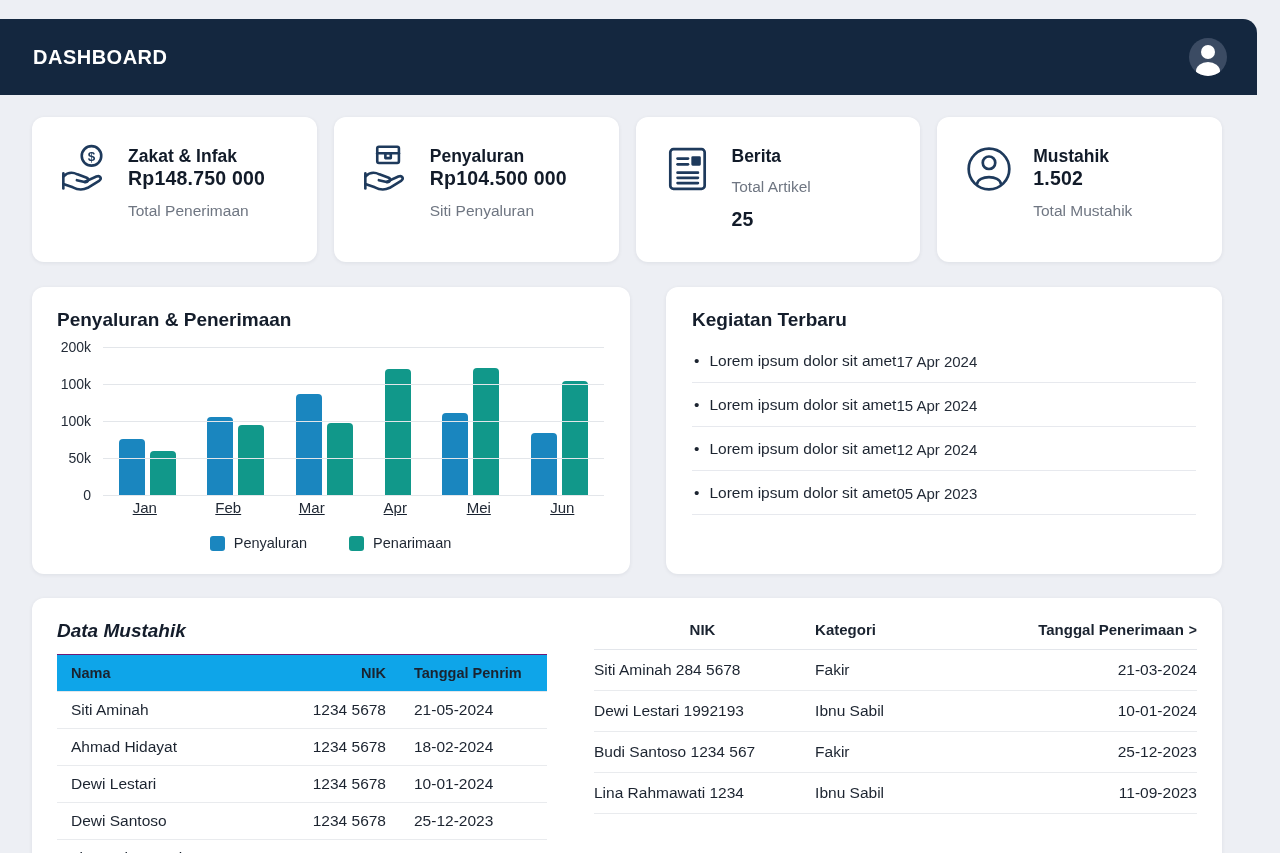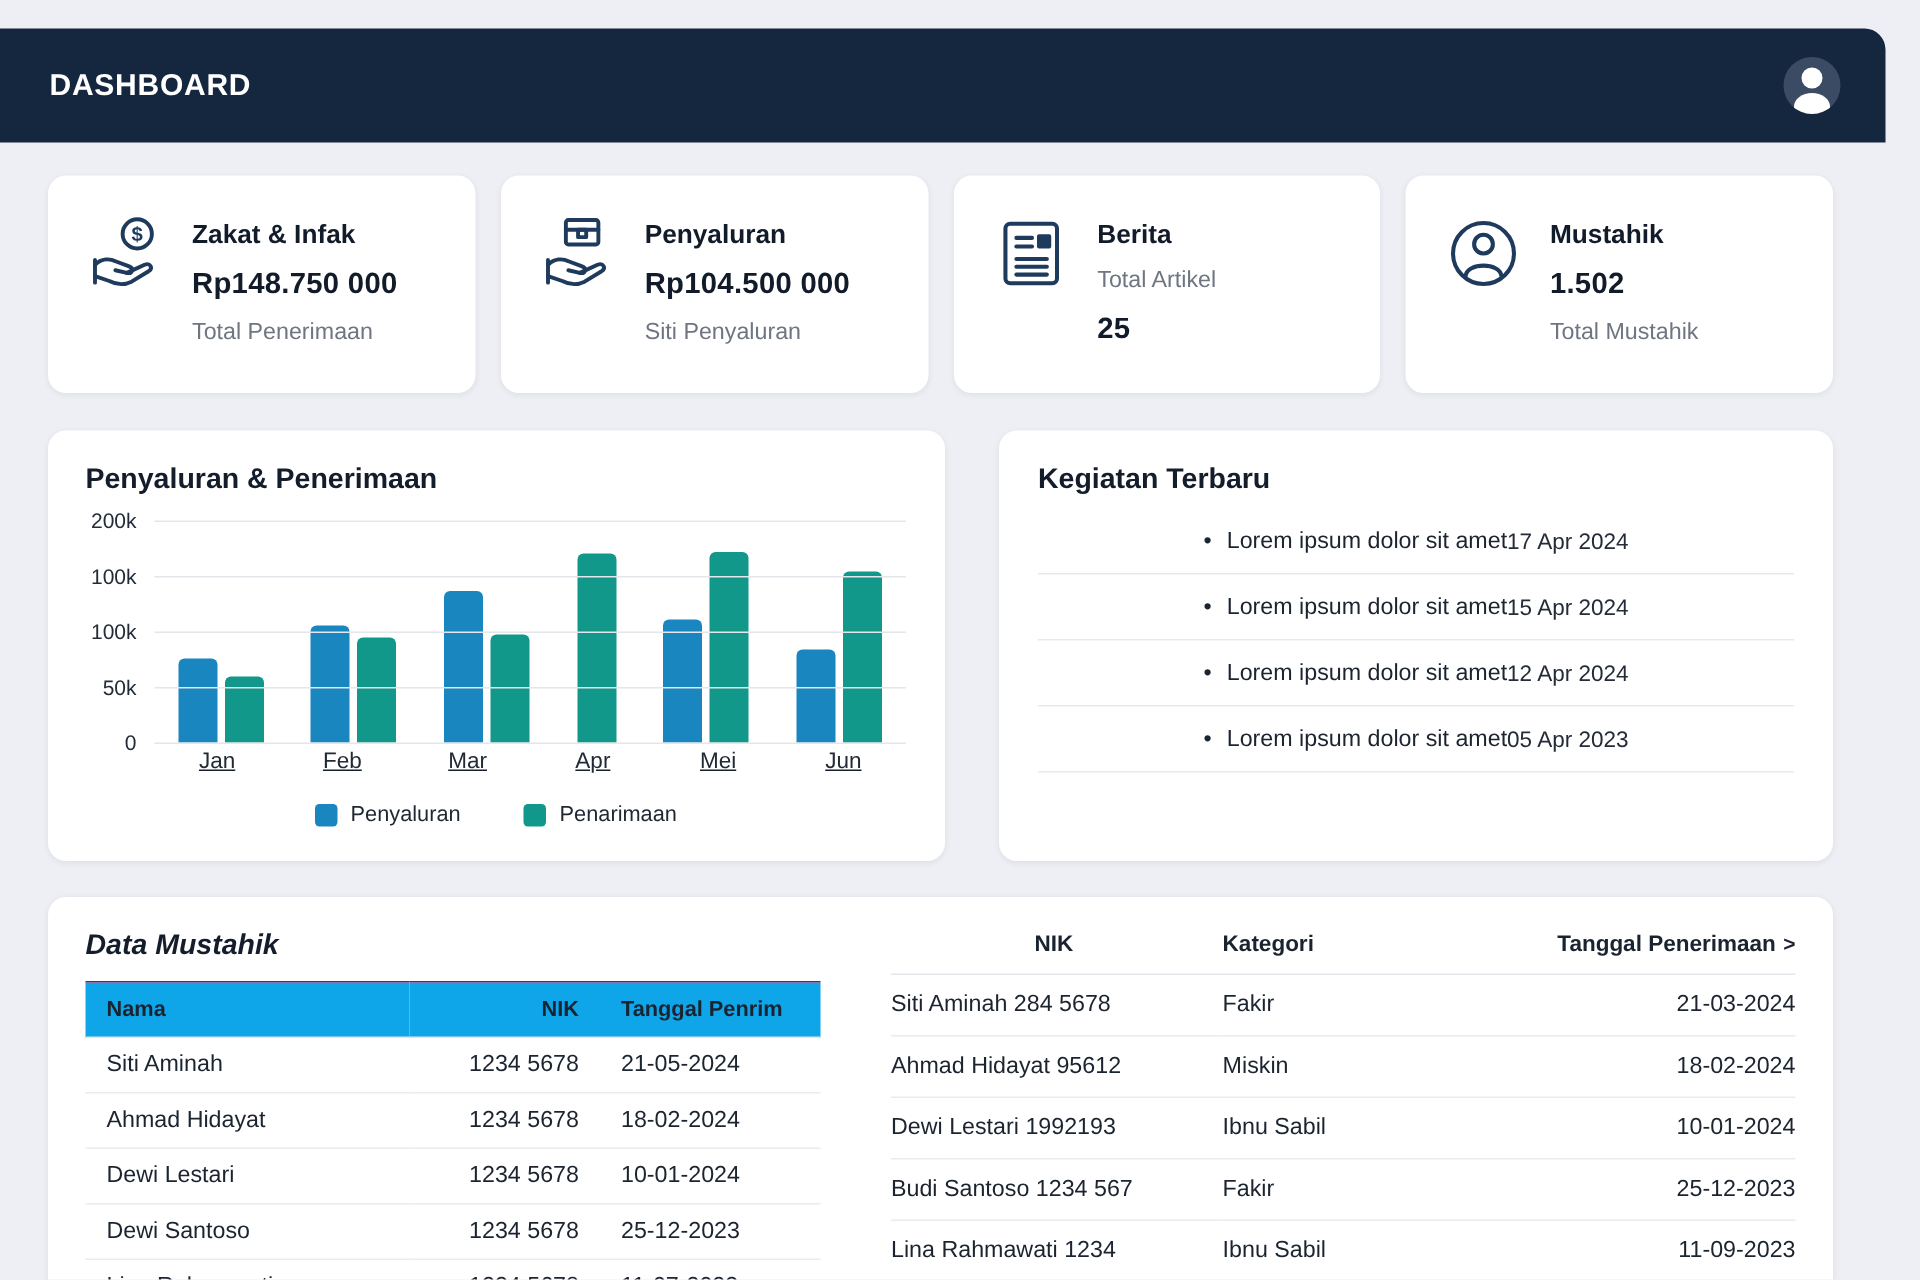--- a/index.html
+++ b/index.html
@@ -36,21 +36,21 @@
   }
   .stat-card {
     background:#fff; border-radius:12px; height:145px;
     box-shadow:0 1px 4px rgba(15,23,42,.07);
     padding:25px 18px 0 27px;
     display:flex; gap:17px;
   }
   .stat-icon { flex:0 0 52px; padding-top:2px; }
   .stat-icon svg { display:block; }
   .stat-title { font-size:17.5px; font-weight:bold; color:#121b29; padding-top:4px; }
-  .stat-value { font-size:19.5px; font-weight:bold; color:#121b29; margin-top:11px; letter-spacing:.2px; }
+  .stat-value { font-size:19.5px; font-weight:bold; color:#121b29; letter-spacing:.2px; }
   .stat-sub   { font-size:15.5px; color:#6f7682; margin-top:12px; }
   
   .stat-sub.mt-sm { margin-top:11px; }
   .stat-value.mt-lg { margin-top:12px; }
 
   
   .mid-row {
     margin-top:25px;
     display:grid; grid-template-columns:598px 1fr; gap:36px;
   }
@@ -84,21 +84,21 @@
   .chart-legend {
     margin-top:40px; display:flex; justify-content:center; gap:42px;
   }
   .legend-item { display:flex; align-items:center; gap:9px; }
   .legend-swatch { width:15px; height:15px; border-radius:3px; }
   .legend-label { font-size:14.5px; color:#1f2733; }
 
   .activity-card { padding:22px 26px 0 26px; }
   .activity-list { list-style:none; margin-top:8px; }
   .activity-item {
-    display:flex; justify-content:center; align-items:center;
+    display:flex; justify-content:flex-start; align-items:center;
     padding:13px 2px 12px 2px;
     border-bottom:1px solid #e7e9ee;
   }
   .activity-text { font-size:15.5px; color:#1c2430; }
   .activity-text::before { content:"•"; margin-right:10px; color:#1c2430; }
   .activity-date { font-size:15px; color:#242c38; }
 
   
   .data-card {
     margin-top:24px;
@@ -369,25 +369,20 @@
             </th>
           </tr>
         </thead>
         <tbody id="right-tbody">
             <tr>
               <td class="col-name">Siti Aminah  284 5678</td>
               <td class="col-cat">Fakir</td>
               <td class="col-date">21-03-2024</td>
             </tr>
             <tr>
-              <td class="col-name">Ahmad Hidayat 95612</td>
-              <td class="col-cat">Miskin</td>
-              <td class="col-date">18-02-2024</td>
-            </tr>
-            <tr>
               <td class="col-name">Dewi Lestari 1992193</td>
               <td class="col-cat">Ibnu Sabil</td>
               <td class="col-date">10-01-2024</td>
             </tr>
             <tr>
               <td class="col-name">Budi Santoso 1234 567</td>
               <td class="col-cat">Fakir</td>
               <td class="col-date">25-12-2023</td>
             </tr>
             <tr>

